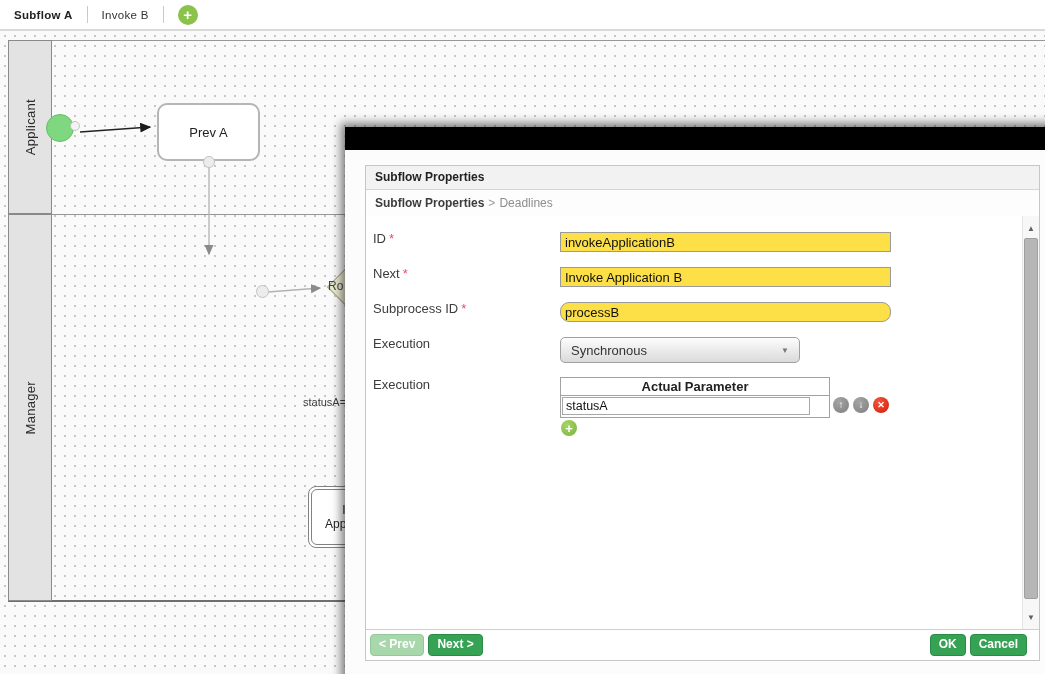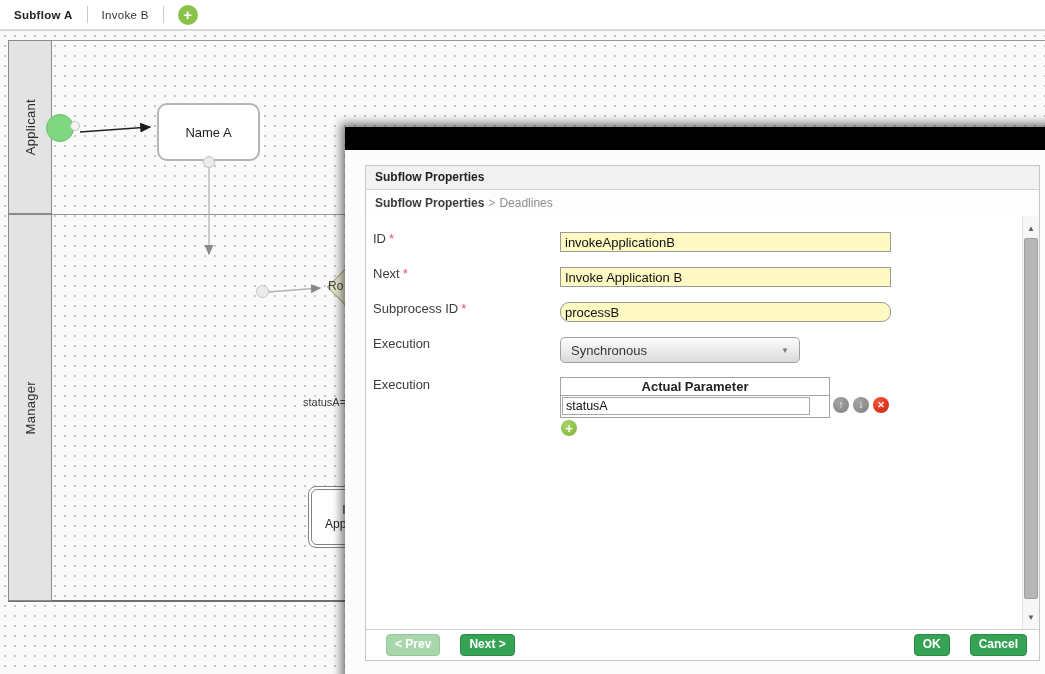--- a/index.html
+++ b/index.html
@@ -49,21 +49,21 @@
   #panel-header { height:24px; line-height:23px; background:#f2f2f2; border-bottom:1px solid #d4d4d4;
                   font-size:12px; font-weight:bold; color:#222; padding:0 9px; }
   #breadcrumb { height:26px; line-height:26px; font-size:12px; padding:0 9px; background:#fdfdfd; }
   #breadcrumb .bc-current { font-weight:bold; color:#3c3c3c; }
   #breadcrumb .bc-sep { color:#9a9a9a; margin:0 4px; }
   #breadcrumb .bc-next { color:#8d8d8d; }
   #dialog-content { position:relative; flex:1; background:#fff; overflow:hidden; }
   .fld-label { position:absolute; left:7px; font-size:13px; color:#3c3c3c; }
   .req { color:#e8506a; margin-left:3px; }
   .fld-input { position:absolute; left:194px; width:331px; height:20px; border:1px solid #9a9a9a;
-               background:#fef9c3; font-family:"Liberation Sans",sans-serif; font-size:13px; color:#111; padding:0 4px; }
+               background:#fde047; font-family:"Liberation Sans",sans-serif; font-size:13px; color:#111; padding:0 4px; }
   #execution-select { position:absolute; left:194px; top:121px; width:240px; height:26px;
                border:1px solid #a0a0a0; border-radius:5px; background:linear-gradient(#fdfdfd,#dadada);
                display:flex; align-items:center; font-size:13px; color:#333; padding:0 10px; }
   #execution-select .dd-arrow { margin-left:auto; font-size:8px; color:#777; }
   #param-table { position:absolute; left:194px; top:161px; width:270px; border:1px solid #a2a2a2; background:#fff; }
   #param-table .thead { height:18px; line-height:17px; text-align:center; font-size:13px; font-weight:bold;
                color:#222; border-bottom:1px solid #a2a2a2; }
   #param-table .trow { position:relative; height:21px; }
   #param-table .trow input { position:absolute; left:1px; top:1px; width:248px; height:18px;
                border:1px solid #a8a8a8; font-family:"Liberation Sans",sans-serif; font-size:12.5px; color:#111; padding:0 3px; }
@@ -76,21 +76,21 @@
   #add-param { position:absolute; left:195px; top:204px; }
   
   #vscroll { position:absolute; right:0; top:0; bottom:0; width:17px; background:#f7f7f7; border-left:1px solid #e4e4e4; }
   #vscroll .sb-arrow { position:absolute; left:0; width:16px; text-align:center; font-size:8px; color:#606060; }
   #vscroll .sb-thumb { position:absolute; left:1px; top:22px; width:14px; height:361px; background:#b6b6b6;
                border:1px solid #9f9f9f; border-radius:2px; }
   
   #panel-footer { height:31px; border-top:1px solid #cfcfcf; display:flex; align-items:center;
                padding:0 12px 0 4px; gap:4px; background:#fff; }
   .btn { border-radius:4px; color:#fff; font-size:12px; font-weight:bold; padding:2px 8px 3px;
-               border:1px solid #2c8a46; background:#36a254; line-height:15px;margin-left:16px; }
+               border:1px solid #2c8a46; background:#36a254; line-height:15px; }
   .btn-pale { background:#a8d7ac; border-color:#93c99a; }
   .spacer { flex:1; }
 </style>
 </head>
 <body>
 
 <div id="screen">
 
   <div id="tabbar">
     <div class="tab active">Subflow A</div>
@@ -125,21 +125,21 @@
       </defs>
       <line x1="80" y1="101" x2="150" y2="96" stroke="#222" stroke-width="1.4" marker-end="url(#ah-black)"></line>
       <line x1="209" y1="132" x2="209" y2="223" stroke="#b2b2b2" stroke-width="1.3" marker-end="url(#ah-gray)"></line>
       <line x1="268" y1="261" x2="320" y2="257" stroke="#b2b2b2" stroke-width="1.3" marker-end="url(#ah-gray)"></line>
     </svg>
 
     <div id="start-event"></div>
     <div class="conn-dot" style="left:70px; top:90px; width:10px; height:10px; background:#f3f3f3;"></div>
 
     <div class="node" style="left:157px; top:72px; width:103px; height:58px;">
-      <span>Name A</span>
+      <span>Prev A</span>
     </div>
     <div class="conn-dot" style="left:203px; top:125px; width:12px; height:12px;"></div>
 
     <div class="conn-dot" style="left:256px; top:254px; width:13px; height:13px;"></div>
 
     <div id="gateway"></div>
     <div class="canvas-text" style="left:328px; top:248px; font-size:12px; color:#44443a;">Ro</div>
 
     <div class="canvas-text" style="left:303px; top:365px; font-size:11px;">statusA=</div>
 

